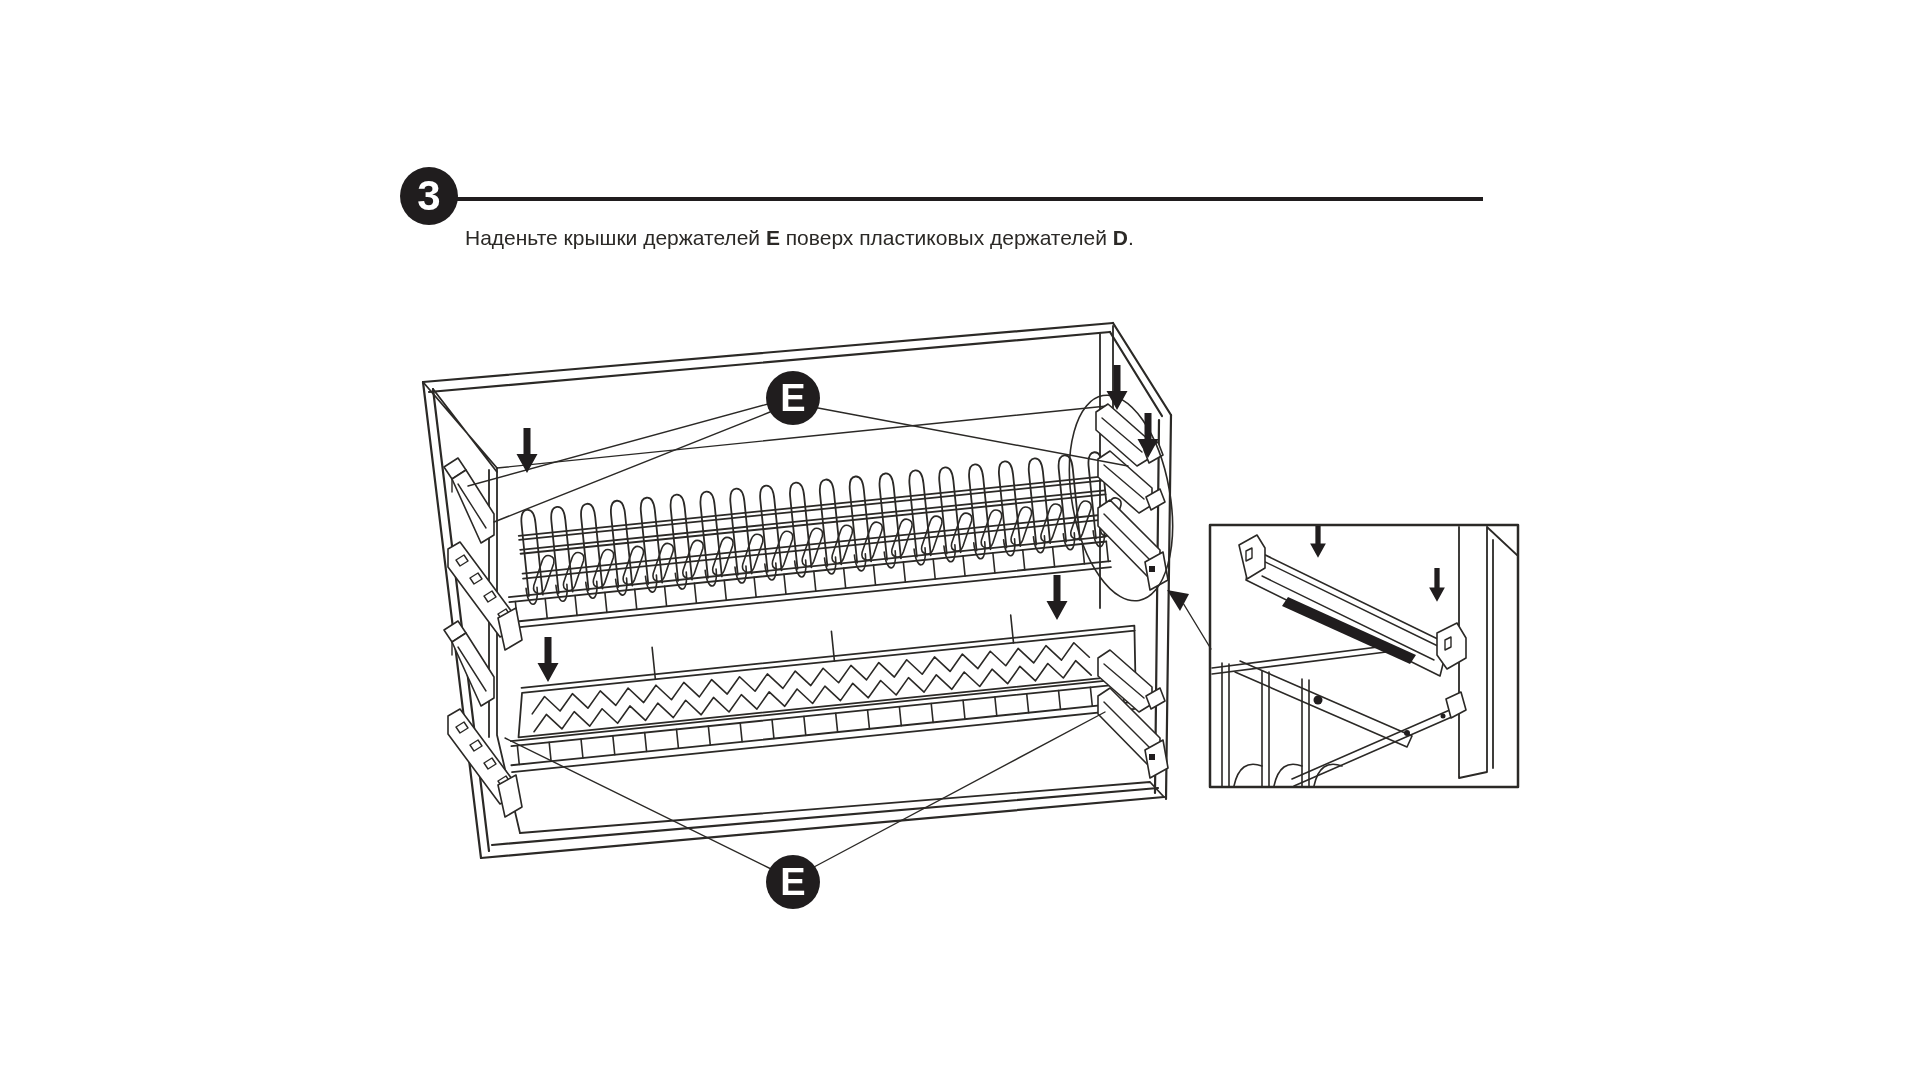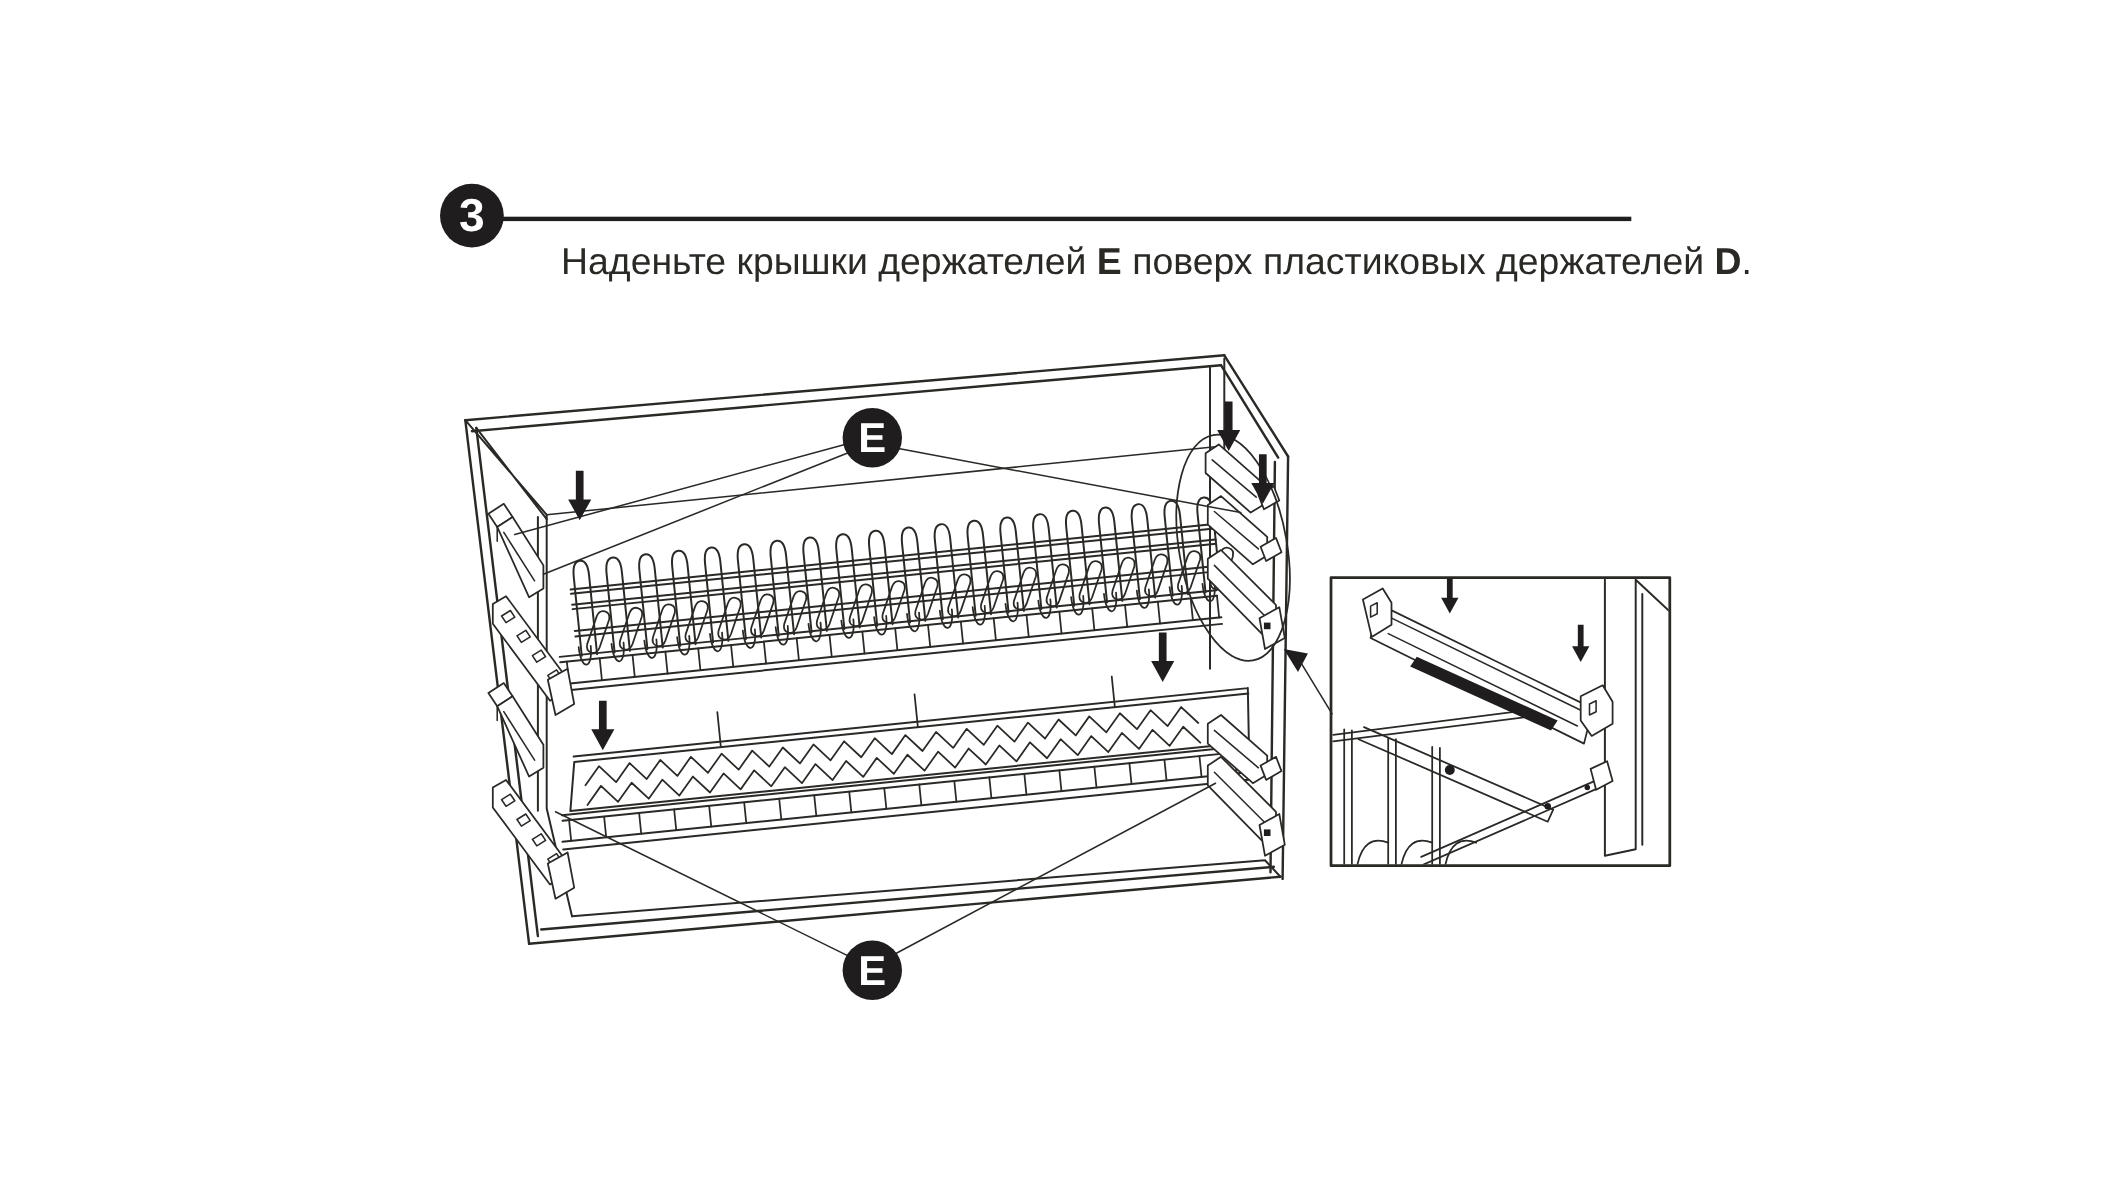--- a/index.html
+++ b/index.html
@@ -2,21 +2,21 @@
 <html><head>
 <meta charset="utf-8">
 <style>
   html,body{margin:0;padding:0;background:#ffffff;}
   .page{position:relative;width:1920px;height:1080px;background:#ffffff;overflow:hidden;
         font-family:"Liberation Sans","DejaVu Sans",sans-serif;color:#2b2926;}
   .step-badge{position:absolute;left:400px;top:167px;width:58px;height:58px;border-radius:50%;
         background:#201d1e;color:#ffffff;font-size:42px;font-weight:bold;line-height:58px;
         text-align:center;}
   .step-rule{position:absolute;left:456px;top:197px;width:1027px;height:4px;background:#201d1e;}
-  .instruction{position:absolute;left:510px;top:221px;font-size:34px;line-height:34px;
+  .instruction{position:absolute;left:465px;top:221px;font-size:21px;line-height:34px;
         color:#2b2926;white-space:nowrap;}
   .instruction b{font-weight:bold;}
   svg{position:absolute;left:0;top:0;}
   .ln{stroke:#2b2926;fill:none;stroke-linecap:round;stroke-linejoin:round;}
   .w22{stroke-width:2.2;} .w18{stroke-width:1.8;} .w16{stroke-width:1.6;} .w14{stroke-width:1.4;}
   .fillw{fill:#ffffff;stroke:#2b2926;stroke-linejoin:round;}
   .inkfill{fill:#201d1e;stroke:none;}
   .calloutE{font-size:38px;font-weight:bold;fill:#ffffff;text-anchor:middle;
         font-family:"Liberation Sans","DejaVu Sans",sans-serif;}
 </style>

